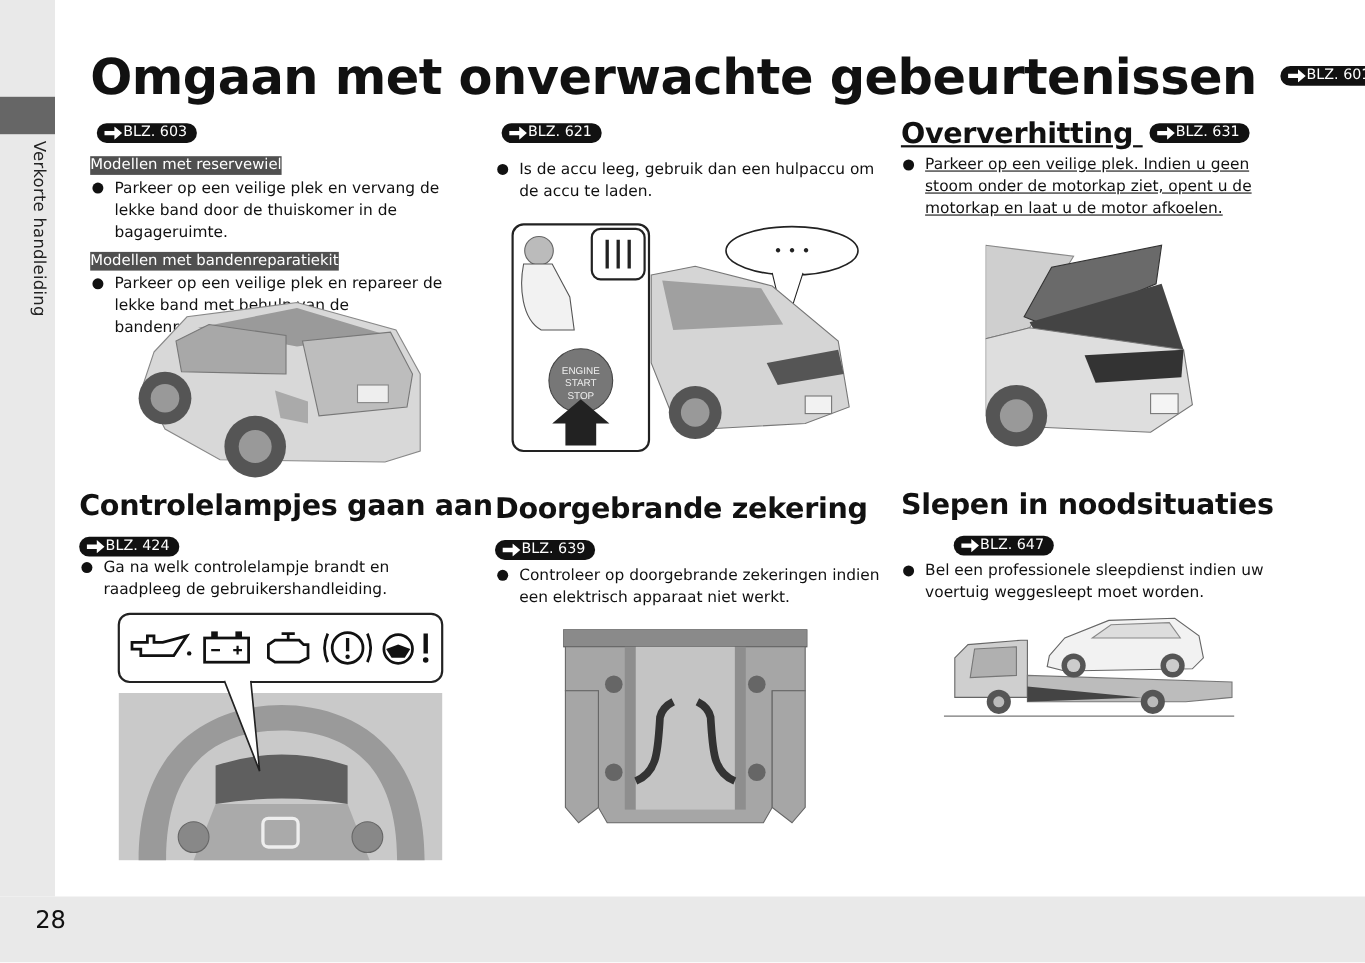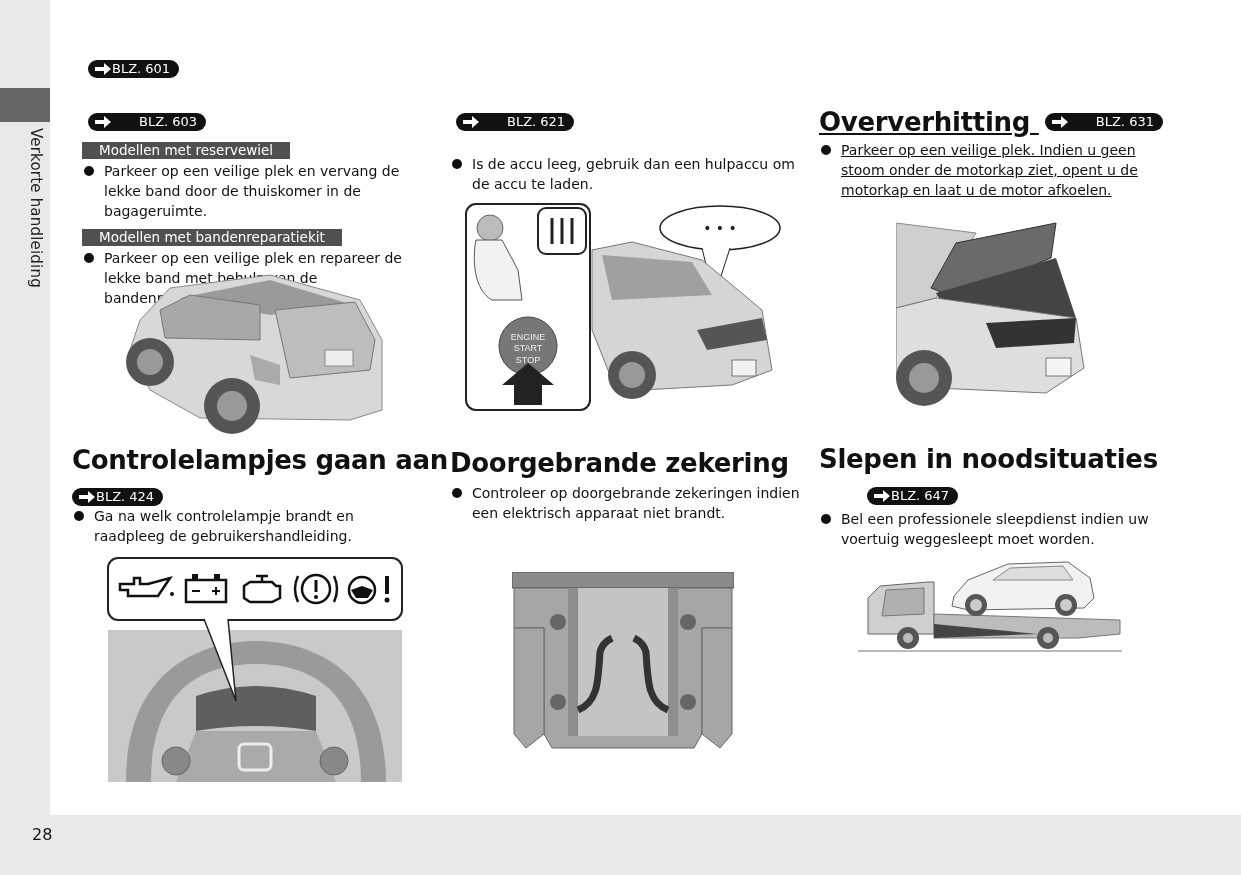--- a/index.html
+++ b/index.html
@@ -2,47 +2,48 @@
 <html><head>
 <meta charset="utf-8">
 <style>
   html, body { margin:0; padding:0; }
   body { width:1241px; height:875px; position:relative; background:#ffffff; overflow:hidden;
          font-family:"DejaVu Sans", "Liberation Sans", sans-serif; color:#111; }
   .side-strip { position:absolute; left:0; top:0; width:50px; height:815px; background:#e9e9e9; }
   .side-tab { position:absolute; left:0; top:88px; width:50px; height:34px; background:#666; }
   .side-label { position:absolute; left:27px; top:128px; writing-mode:vertical-rl; font-size:15px; color:#222; letter-spacing:0.2px; }
   .footer { position:absolute; left:0; top:815px; width:1241px; height:60px; background:#e9e9e9; }
-  .page-num { position:absolute; left:32px; top:825px; font-size:16px; color:#111; }
+  .page-num { position:absolute; left:32px; top:825px; font-size:22px; color:#111; }
 
   .title { position:absolute; left:82px; top:42px; font-size:45px; font-weight:bold; letter-spacing:-0.5px; white-space:nowrap; line-height:56px; }
   .ref { display:inline-flex; align-items:center; background:#111; color:#fff; border-radius:10px; height:18px; padding:0 9px 0 6px; font-size:13px; font-weight:normal; vertical-align:middle; line-height:18px; letter-spacing:0; }
   .ref svg { display:block; }
   .title .ref { position:relative; top:-4px; margin-left:6px; }
 
   .sec { position:absolute; width:355px; }
   .sec h2 { margin:0; font-size:26px; font-weight:bold; line-height:32px; white-space:nowrap; letter-spacing:-0.3px; }
-  .sec h2 .ref { margin-left:6px; position:relative; top:-2px;gap:27px; }
+  .sec h2 .ref { margin-left:6px; position:relative; top:-2px; }
   .sec .ref-line { margin-top:10px; height:20px; }
-  .tag { display:inline-block; background:#505050; color:#fff; font-size:13.5px; padding:0 17px; line-height:17px; margin-top:6px; }
+  .tag { display:inline-block; background:#505050; color:#fff; font-size:13.5px; padding:0 0; line-height:17px; margin-top:6px; }
   .bullet { position:relative; padding-left:22px; font-size:14px; line-height:20px; margin-top:2px; }
   .bullet::before { content:""; position:absolute; left:2px; top:5px; width:10px; height:10px; background:#111; border-radius:50%; }
 
   .img { position:absolute; }
 </style>
 </head>
 <body>
 
 <div class="side-strip"></div>
 <div class="side-tab"></div>
 <div class="side-label">Verkorte handleiding</div>
 <div class="footer"></div>
 <div class="page-num">28</div>
 
 <div class="title">
+  <span>Omgaan met onverwachte gebeurtenissen</span>
   <span class="ref">
     <svg width="18" height="12" viewBox="0 0 18 12">
         <path d="M1 4h9V0l7 6-7 6V8H1z" fill="#fff"></path>
       </svg>
     <span>BLZ. 601</span>
   </span>
 </div>
 
 <div class="sec" style="left:82px; top:106px;">
   <h2>
@@ -73,21 +74,21 @@
 
 <div class="sec" style="left:450px; top:106px;">
   <h2>
     <span class="ref">
       <svg width="18" height="12" viewBox="0 0 18 12">
           <path d="M1 4h9V0l7 6-7 6V8H1z" fill="#fff"></path>
         </svg>
       <span>BLZ. 621</span>
     </span>
   </h2>
-  <div class="bullet" style="margin-top:16px;">Is de accu leeg, gebruik dan een hulpaccu om de accu te laden.</div>
+  <div class="bullet" style="margin-top:6px;">Is de accu leeg, gebruik dan een hulpaccu om de accu te laden.</div>
 </div>
 <svg class="img" style="left:462px; top:200px;" width="320" height="215" viewBox="0 0 320 215">
   <rect x="4" y="4" width="124" height="206" rx="10" fill="#fff" stroke="#222" stroke-width="2"></rect>
   <circle cx="28" cy="28" r="13" fill="#bbb" stroke="#666"></circle>
   <path d="M14 40 C10 60 12 90 30 100 L60 100 L56 70 L40 40 Z" fill="#f2f2f2" stroke="#555"></path>
   <rect x="76" y="8" width="48" height="46" rx="8" fill="#fff" stroke="#222" stroke-width="2"></rect>
   <line x1="90" y1="18" x2="90" y2="44" stroke="#222" stroke-width="3"></line>
   <line x1="100" y1="18" x2="100" y2="44" stroke="#222" stroke-width="3"></line>
   <line x1="110" y1="18" x2="110" y2="44" stroke="#222" stroke-width="3"></line>
   <circle cx="66" cy="146" r="29" fill="#777" stroke="#444"></circle>
@@ -178,21 +179,29 @@
   <g>
     <circle cx="256" cy="34" r="13" fill="none" stroke="#111" stroke-width="2.5"></circle>
     <path d="M245 34 L256 30 L267 34 L262 42 L250 42 Z" fill="#111"></path>
     <line x1="281" y1="20" x2="281" y2="38" stroke="#111" stroke-width="4"></line>
       <circle cx="281" cy="44" r="2.5" fill="#111"></circle>
   </g>
 </svg>
 
 <div class="sec" style="left:450px; top:447px;">
   <h2>Doorgebrande zekering</h2>
-  <div class="bullet" style="margin-top:4px;">Controleer op doorgebrande zekeringen indien een elektrisch apparaat niet brandt.</div>
+  <div class="ref-line" style="margin-top:10px;">
+    <span class="ref">
+      <svg width="18" height="12" viewBox="0 0 18 12">
+          <path d="M1 4h9V0l7 6-7 6V8H1z" fill="#fff"></path>
+        </svg>
+      <span>BLZ. 639</span>
+    </span>
+  </div>
+  <div class="bullet" style="margin-top:4px;">Controleer op doorgebrande zekeringen indien een elektrisch apparaat niet werkt.</div>
 </div>
 <svg class="img" style="left:512px; top:572px;" width="222" height="178" viewBox="0 0 222 178">
   <rect x="0" y="0" width="222" height="16" fill="#8a8a8a" stroke="#555"></rect>
   <path d="M2 16 L220 16 L220 56 L190 56 L190 162 L182 176 L40 176 L32 162 L32 56 L2 56 Z" fill="#a6a6a6" stroke="#666"></path>
   <path d="M2 56 L32 56 L32 162 L14 176 L2 162 Z" fill="#a6a6a6" stroke="#666"></path>
   <path d="M220 56 L190 56 L190 162 L208 176 L220 162 Z" fill="#a6a6a6" stroke="#666"></path>
   <rect x="56" y="16" width="10" height="148" fill="#8e8e8e"></rect>
   <rect x="156" y="16" width="10" height="148" fill="#8e8e8e"></rect>
   <rect x="66" y="16" width="90" height="148" fill="#c4c4c4"></rect>
   <circle cx="46" cy="50" r="8" fill="#666"></circle>

